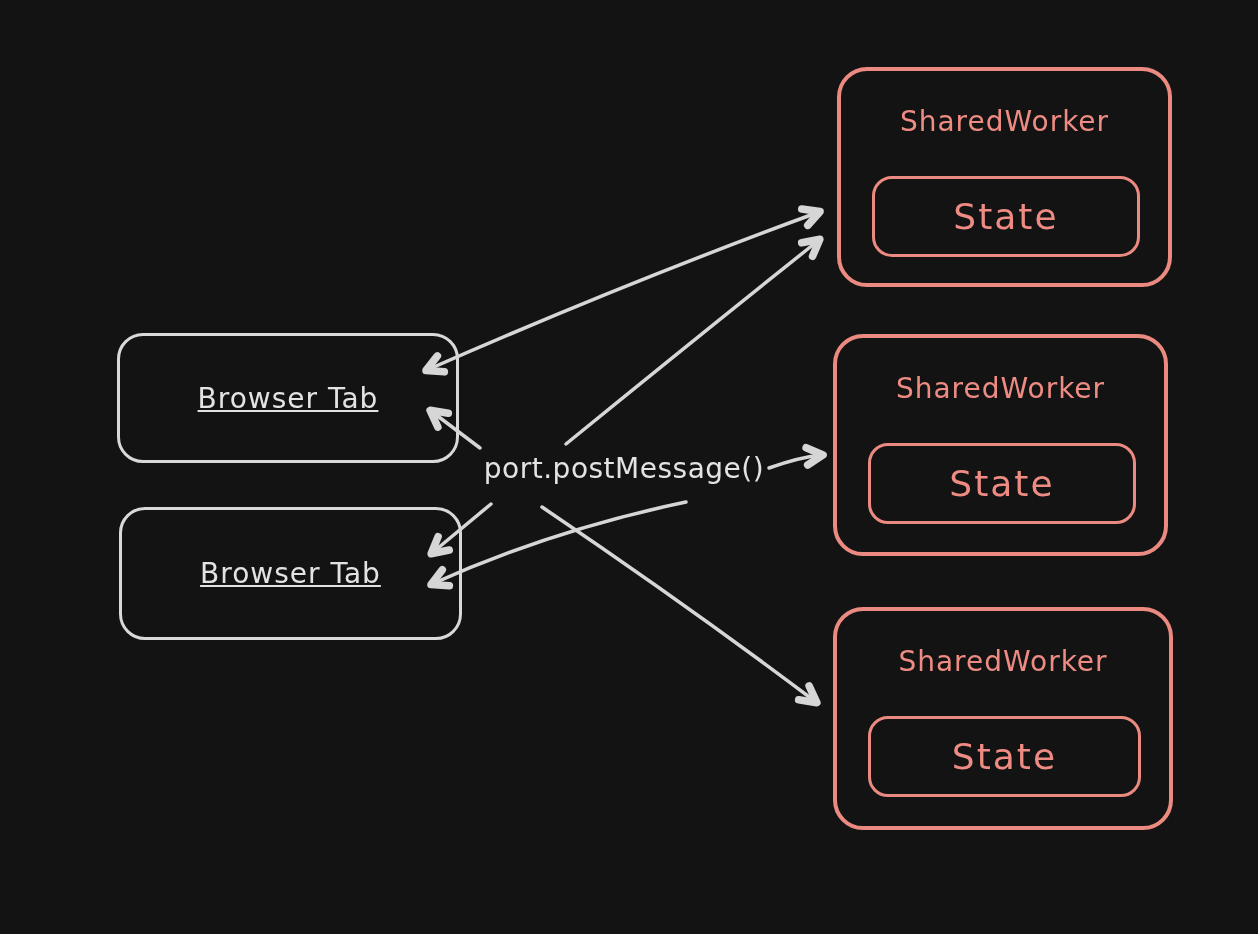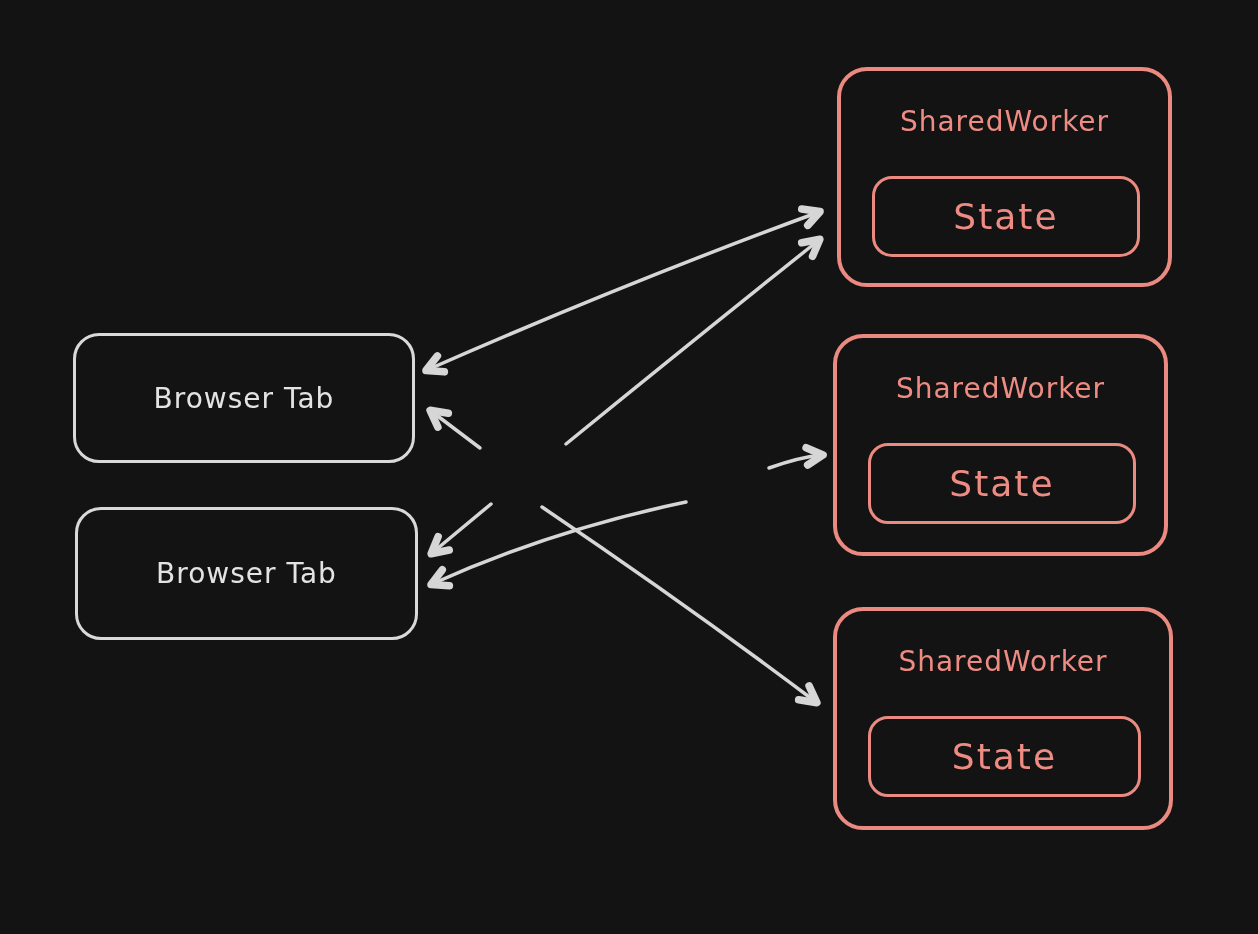--- a/index.html
+++ b/index.html
@@ -16,28 +16,29 @@
   body{
     font-family:"DejaVu Sans","Liberation Sans",sans-serif;
     width:1258px;height:934px;overflow:hidden;
   }
   .canvas{
     position:relative;width:1258px;height:934px;
     background:var(--background);
   }
   .node{
     position:absolute;
-    display:flex;align-items:center;justify-content:center;
+    display:flex;align-items:center;justify-content:center;text-decoration:underline;
   }
   .tab{
     border:3.5px solid var(--tab-stroke);
     border-radius:26px;
     color:var(--tab-text);
     font-size:28px;
     letter-spacing:1px;
+    margin-left:44px;
   }
   #tab-1{left:73px;top:333px;width:342px;height:130px;}
   #tab-2{left:75px;top:507px;width:343px;height:133px;}
   .worker{
     border:4px solid var(--worker-stroke);
     border-radius:30px;
     color:var(--worker-text);
   }
   #worker-1{left:837px;top:67px;width:335px;height:220px;}
   #worker-2{left:833px;top:334px;width:335px;height:222px;}
@@ -100,20 +101,21 @@
       <span>State</span>
     </div>
   </div>
   <div class="node worker" id="worker-3">
     <div class="worker-label">SharedWorker</div>
     <div class="state">
       <span>State</span>
     </div>
   </div>
 
+  <div class="center-label">port.postMessage()</div>
 
   <svg class="arrows" viewBox="0 0 1258 934">
     <defs>
       <marker id="ah" viewBox="0 0 12 12" refX="9.5" refY="6" markerWidth="26" markerHeight="26" markerUnits="userSpaceOnUse" orient="auto-start-reverse">
         <path d="M2.5 2 L10 6 L2.5 10" fill="none" stroke="#d6d6d6" stroke-width="1.6" stroke-linecap="round" stroke-linejoin="round"></path>
       </marker>
     </defs>
     <path d="M 427 370 Q 625 283 819 212" marker-start="url(#ah)" marker-end="url(#ah)"></path>
     <path d="M 480 448 L 431 411" marker-end="url(#ah)"></path>
     <path d="M 566 444 Q 700 335 819 240" marker-end="url(#ah)"></path>

